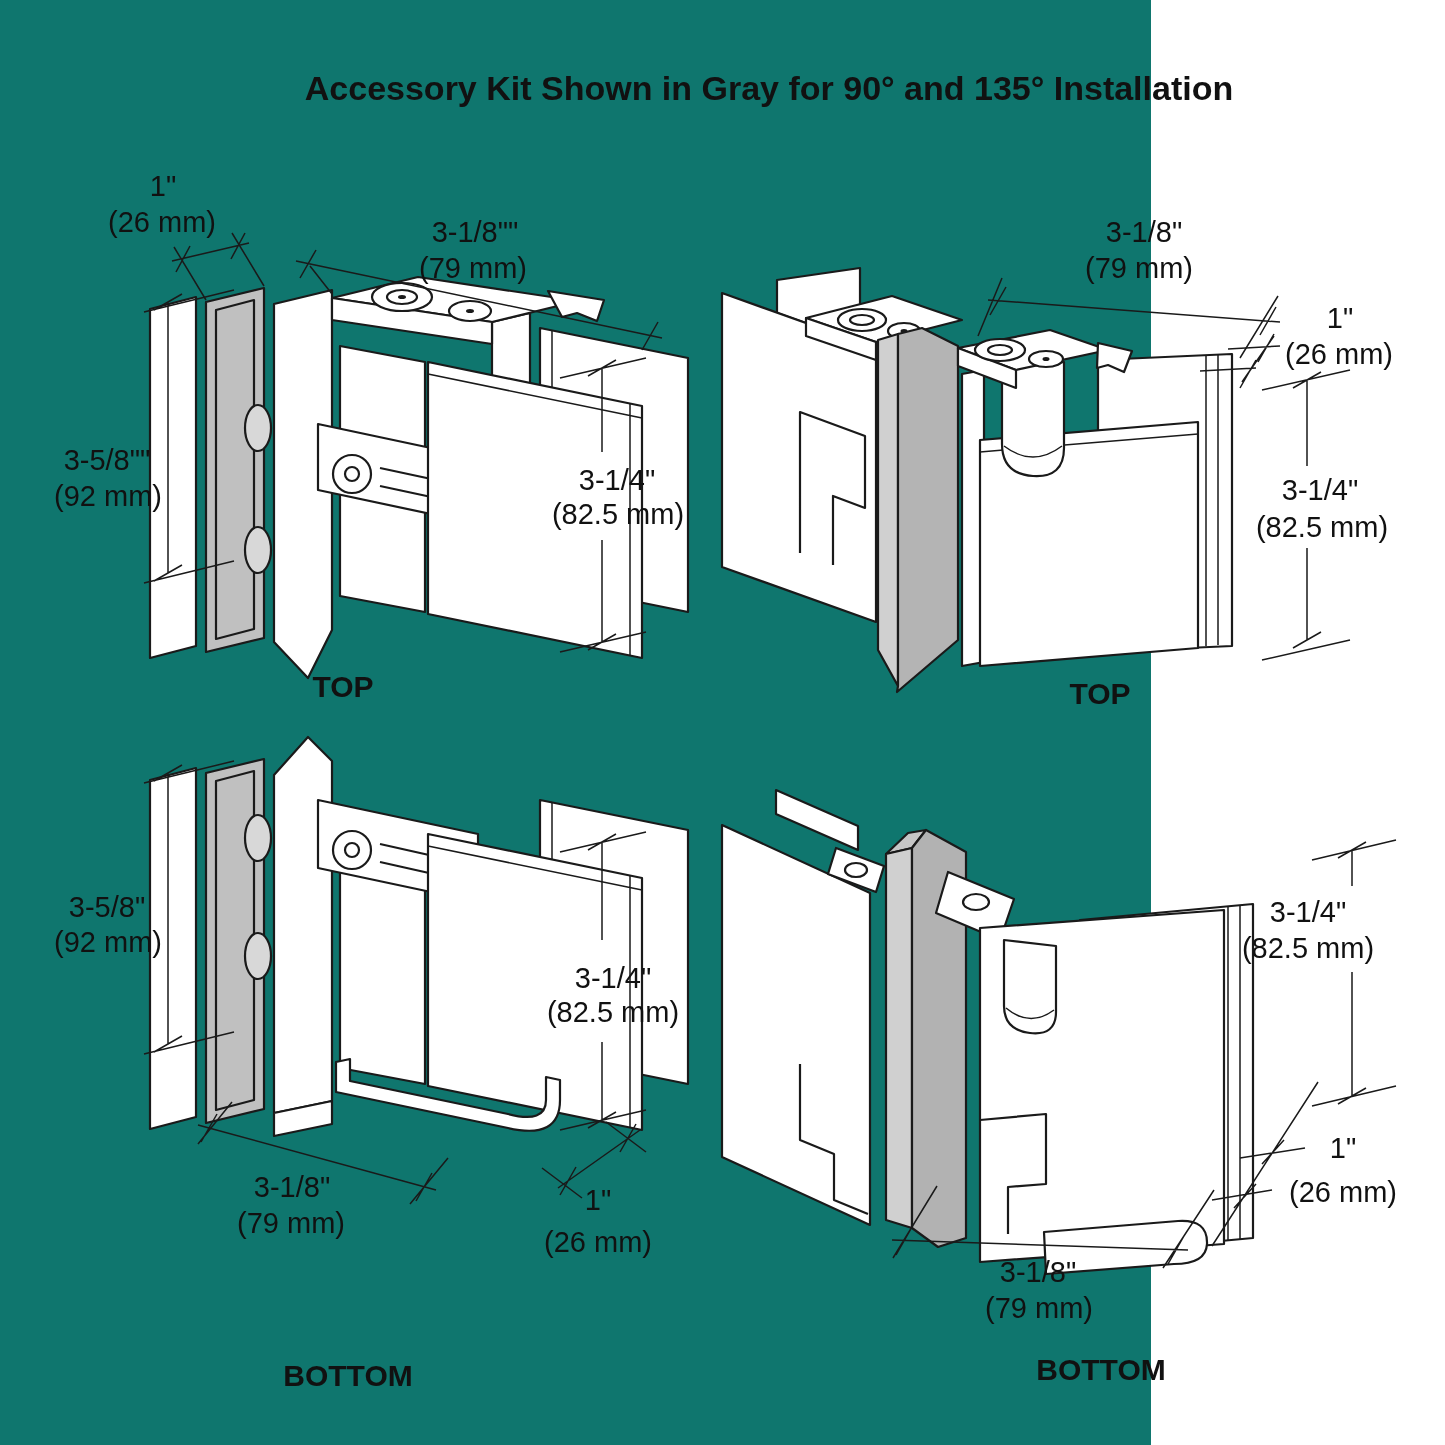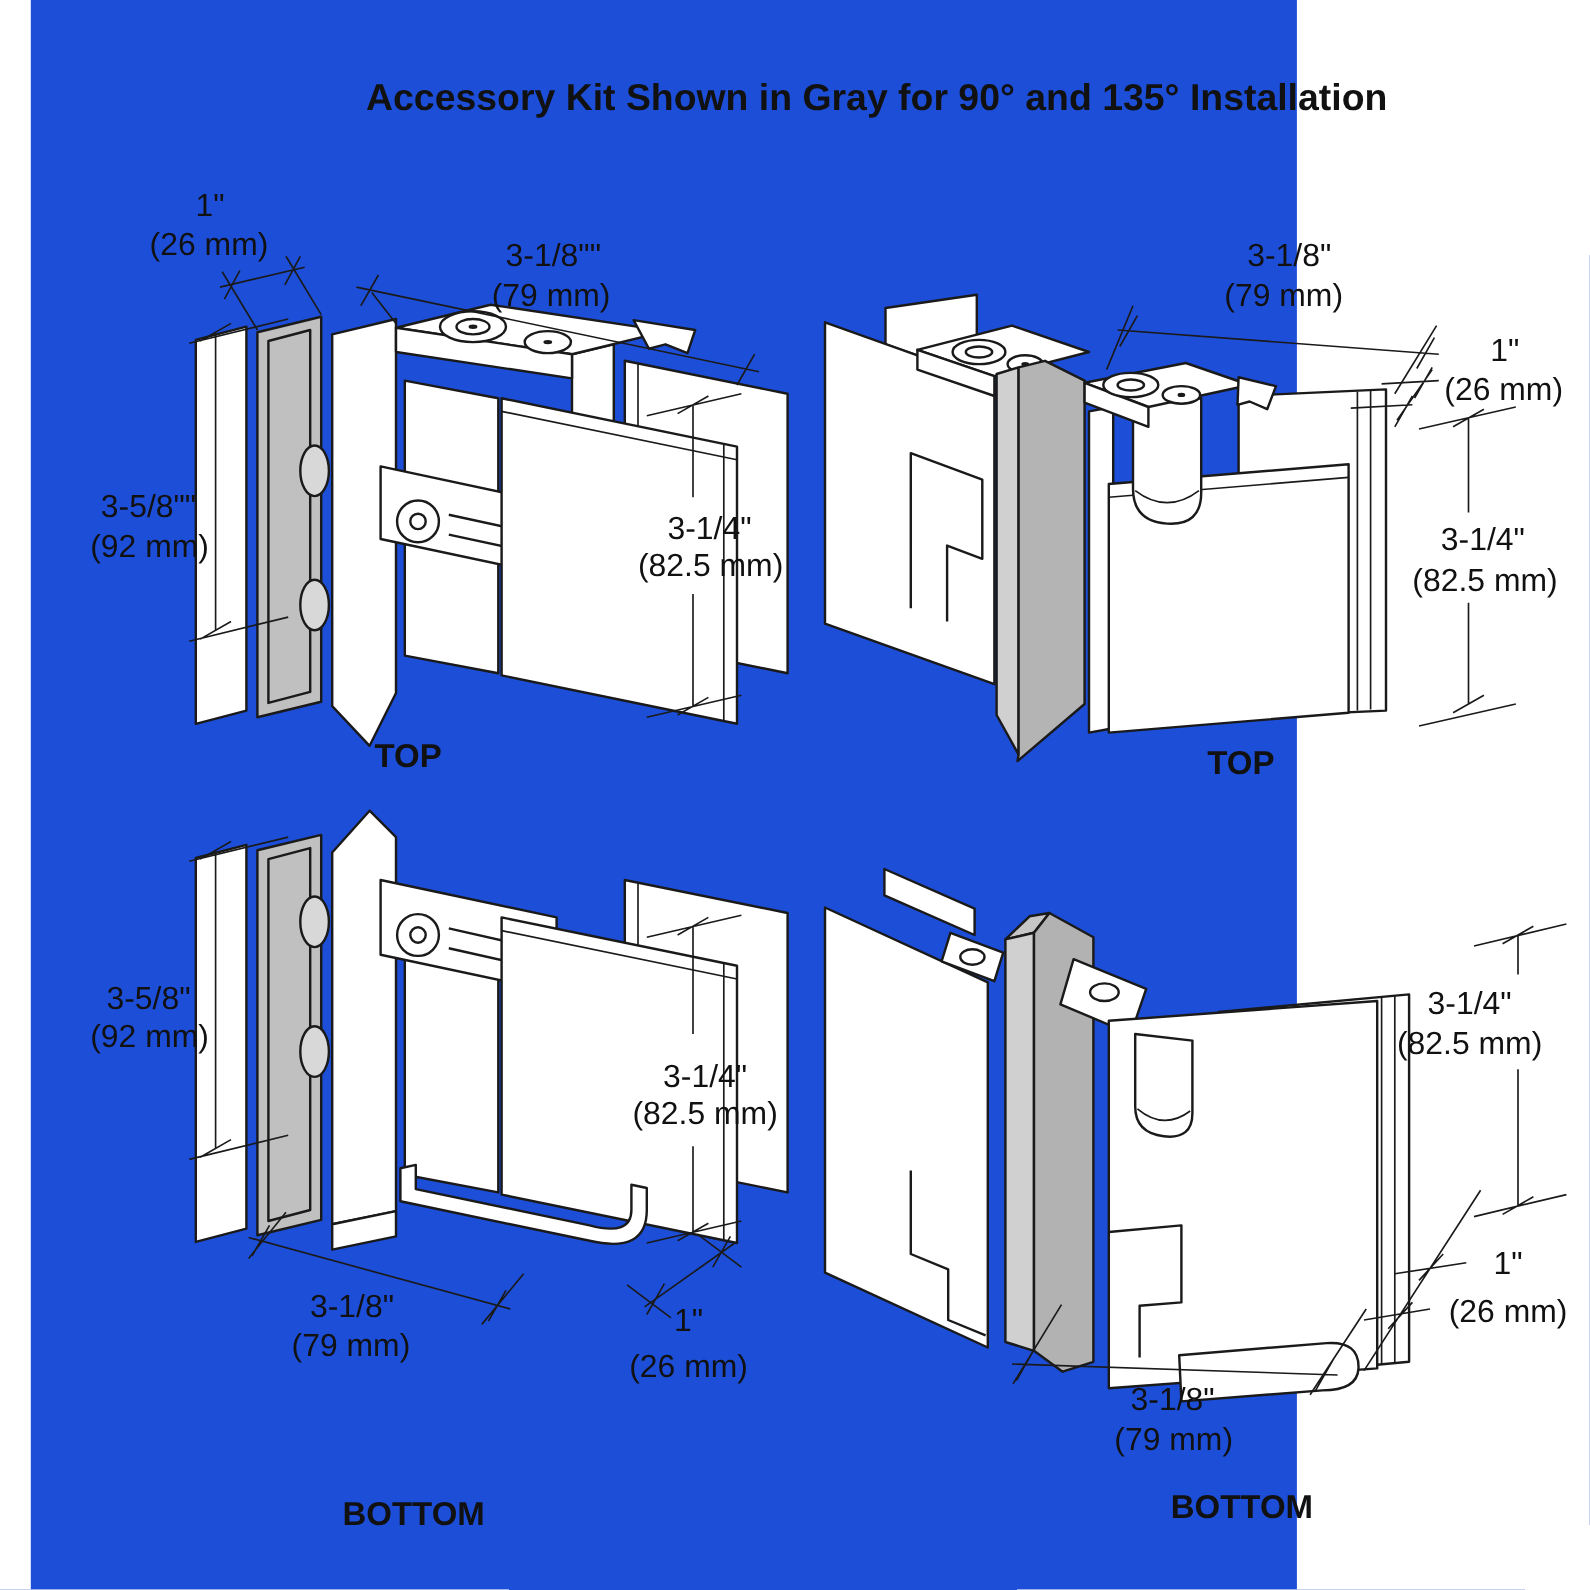--- a/index.html
+++ b/index.html
@@ -1,16 +1,16 @@
 <!DOCTYPE html>
 <html><head>
 <meta charset="utf-8">
 <style>
   html,body{margin:0;padding:0;background:#ffffff;}
-  .stage{width:1151px;height:1445px;position:relative;background:#1d4ed8;margin-left:28px;}
+  .stage{width:1151px;height:1445px;position:relative;background:#0f766e;}
   svg{display:block;}
   .outline{fill:#ffffff;stroke:#1a1a1a;stroke-width:2.2;stroke-linejoin:round;}
   .nofill{fill:none;stroke:#1a1a1a;stroke-width:2.2;stroke-linejoin:round;}
   .gray{stroke:#1a1a1a;stroke-width:2.2;stroke-linejoin:round;}
   .dimline{fill:none;stroke:#1a1a1a;stroke-width:1.5;}
   .dim{font-family:"Liberation Sans",sans-serif;font-size:29px;fill:#111;}
   .view{font-family:"Liberation Sans",sans-serif;font-size:30px;font-weight:bold;fill:#111;}
   .title{font-family:"Liberation Sans",sans-serif;font-size:34px;font-weight:bold;fill:#111;}
 </style>
 </head>

